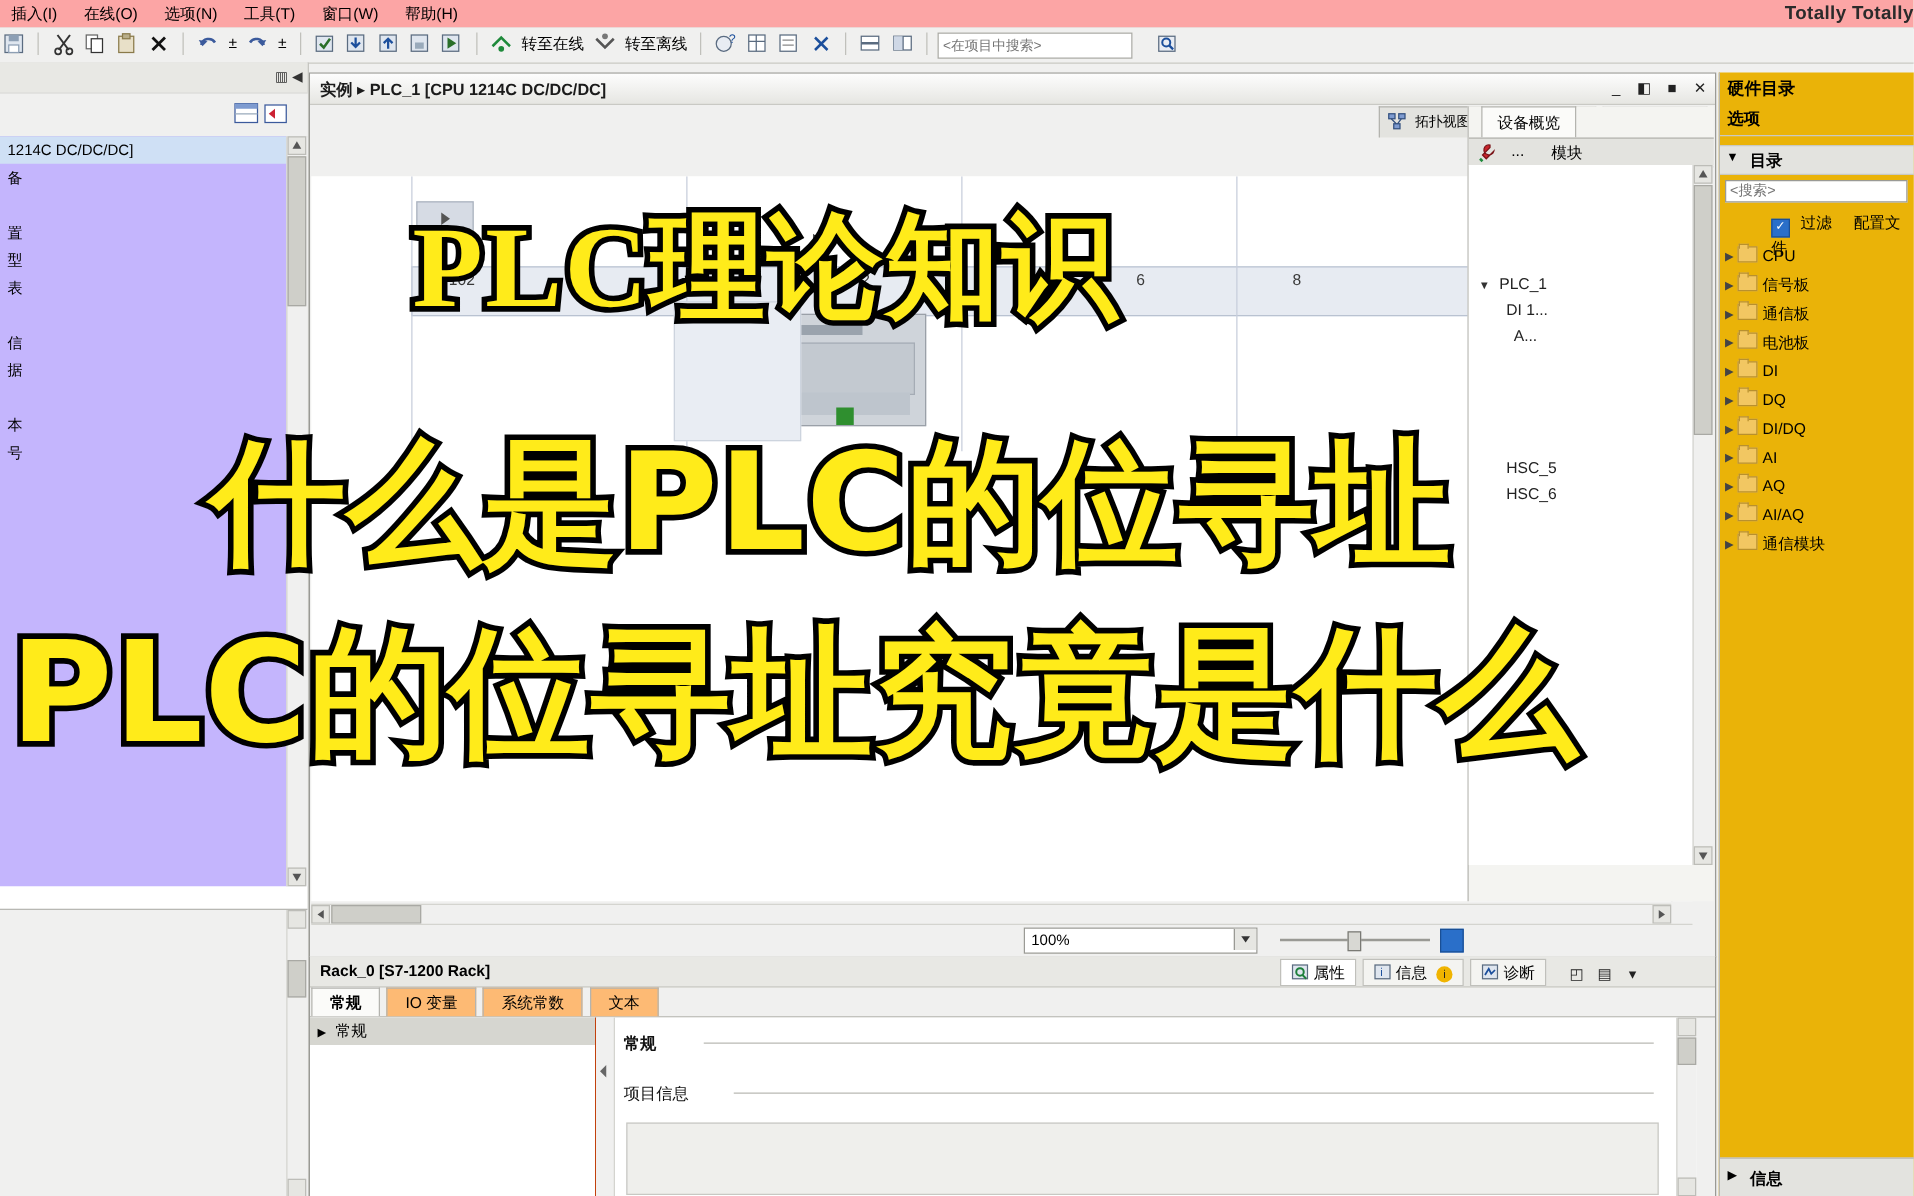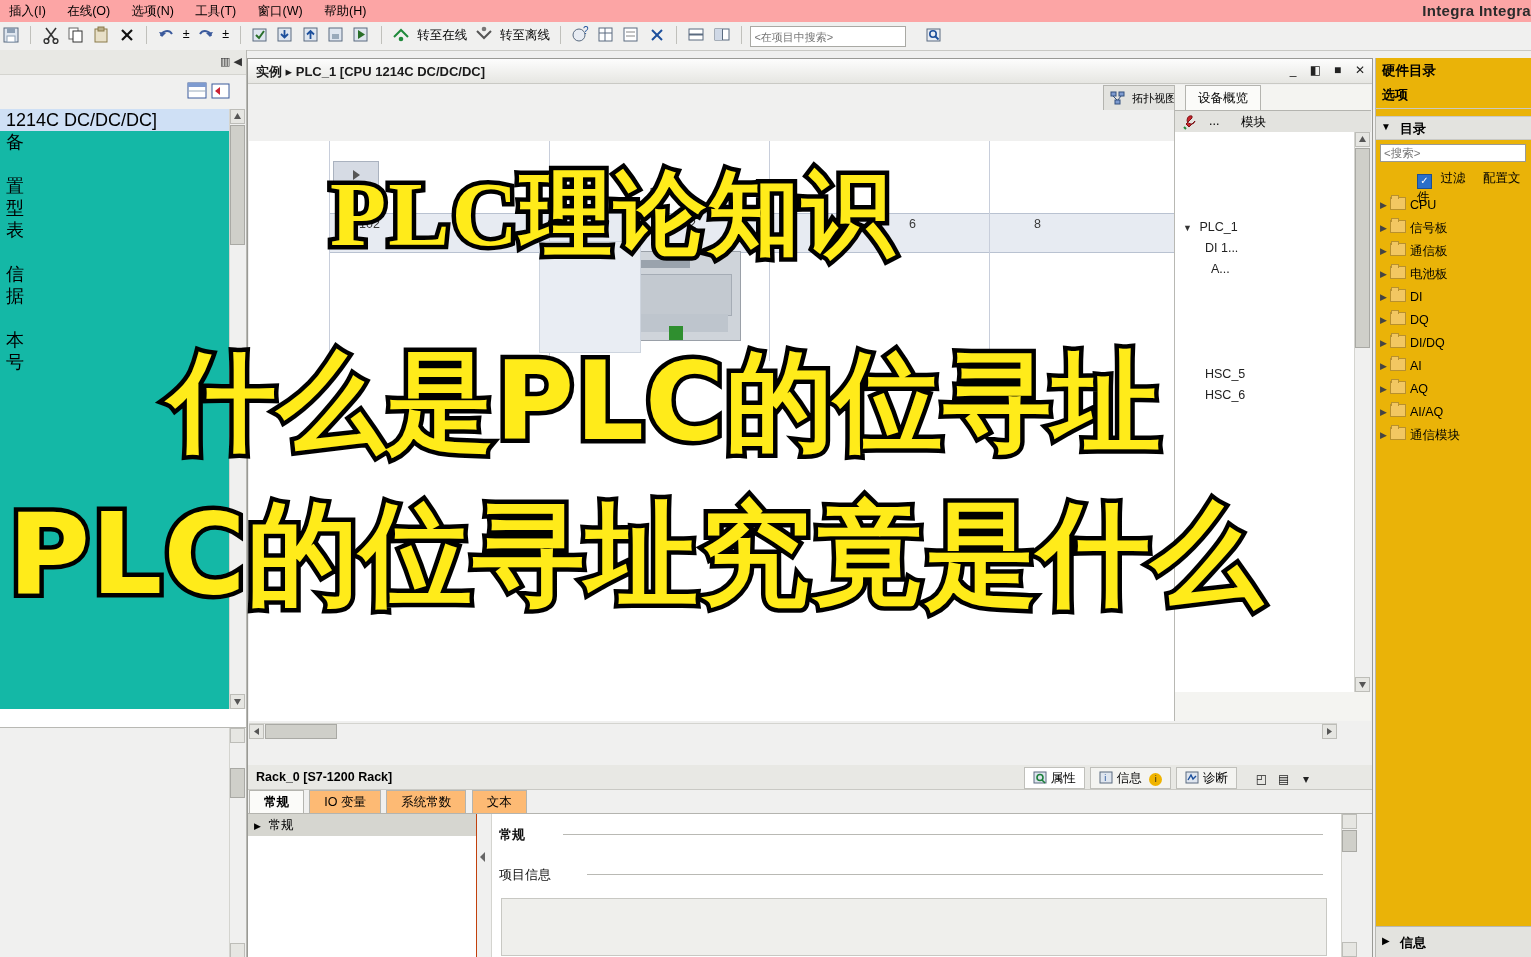--- a/index.html
+++ b/index.html
@@ -26,21 +26,21 @@
 
   
   svg{display:block;}
 
   
   .leftpanel{position:absolute;left:0;top:50px;width:246px;height:907px;background:#f0f0ef;border-right:1px solid #b8b8b3;}
   .lp-head{position:absolute;left:0;top:0;width:246px;height:24px;background:#e8e8e4;border-bottom:1px solid #c9c9c4;}
   .lp-collapse{position:absolute;right:4px;top:5px;font-size:11px;color:#333;}
   .lp-body{position:absolute;left:0;top:24px;width:246px;height:883px;background:#fff;border-top:1px solid #d4d4cf;}
   .lp-toolrow{position:absolute;left:0;top:0;width:246px;height:34px;background:#f0f0ef;border-bottom:1px solid #d4d4cf;}
-  .lp-tree{position:absolute;left:0;top:34px;width:230px;height:600px;background:#14b8a6;overflow:hidden;font-size:18px;}
+  .lp-tree{position:absolute;left:0;top:34px;width:230px;height:600px;background:#c4b5fd;overflow:hidden;font-size:12px;}
   .lp-row{height:22px;line-height:22px;padding-left:6px;white-space:nowrap;overflow:hidden;}
   .lp-row.sel{background:#cfe0f5;}
   .lp-scroll{position:absolute;right:0;top:34px;width:16px;height:600px;background:#f0f0ef;border-left:1px solid #d4d4cf;}
   .lp-bottom{position:absolute;left:0;bottom:0;width:246px;height:230px;background:#f0f0ef;border-top:1px solid #b8b8b3;}
 
   
   .editor{position:absolute;left:247px;top:58px;width:1124px;height:706px;background:#f0f0ef;border:1px solid #9a9a95;}
   .ed-title{position:absolute;left:0;top:0;width:100%;height:24px;background:linear-gradient(#fdfdfd,#e6e6e2);border-bottom:1px solid #c9c9c4;}
   .ed-title .t{position:absolute;left:8px;top:4px;font-size:13px;font-weight:bold;color:#1b1b1b;}
   .ed-title .wbtns{position:absolute;right:4px;top:3px;}
@@ -134,21 +134,21 @@
 
 <div class="app">
 
   <div class="menubar">
     <span class="mi">插入(I)</span>
     <span class="mi">在线(O)</span>
     <span class="mi">选项(N)</span>
     <span class="mi">工具(T)</span>
     <span class="mi">窗口(W)</span>
     <span class="mi">帮助(H)</span>
-    <span class="brand">Integra Integra</span>
+    <span class="brand">Totally Totally</span>
   </div>
 
   <div class="toolbar">
     <span class="tb-ico">
       <svg width="20" height="20">
           <rect x="3" y="3" width="14" height="14" fill="#dfe6ef" stroke="#5a6b80"></rect>
           <rect x="6" y="3" width="8" height="5" fill="#8d9fb4"></rect>
           <rect x="6" y="11" width="8" height="6" fill="#fff" stroke="#8d9fb4"></rect>
         </svg>
     </span>
@@ -447,20 +447,34 @@
           </svg>
       </div>
       <div class="sb-thumb" style="left:16px;top:0;width:72px;height:15px;"></div>
       <div class="sb-btn" style="right:0;top:0;">
         <svg width="13" height="13">
             <path d="M4 3 L9 6.5 L4 10 Z" fill="#555"></path>
           </svg>
       </div>
     </div>
 
+    <div class="ed-status">
+      <span class="zoombox">
+        <span class="v">100%</span>
+        <span class="arrow">
+          <svg width="17" height="17">
+              <path d="M5 6 L12 6 L8.5 11 Z" fill="#333"></path>
+            </svg>
+        </span>
+      </span>
+      <span class="slider">
+        <span class="knob"></span>
+      </span>
+      <span style="position:absolute;left:903px;top:3px;width:17px;height:17px;background:#2a6fc9;border:1px solid #1a4f95;"></span>
+    </div>
 
     <div class="devov">
       <span class="devov-tab">设备概览</span>
       <div class="devov-head">
         <span class="c1">
           <svg width="16" height="16">
               <path d="M11 2 a4 4 0 1 0 3 5 l-6 6 -3-3 6-6 z" fill="#c9242b" stroke="#7a1418"></path>
               <path d="M3 13 l2 2" stroke="#1f8a3b" stroke-width="2"></path>
             </svg>
         </span>

